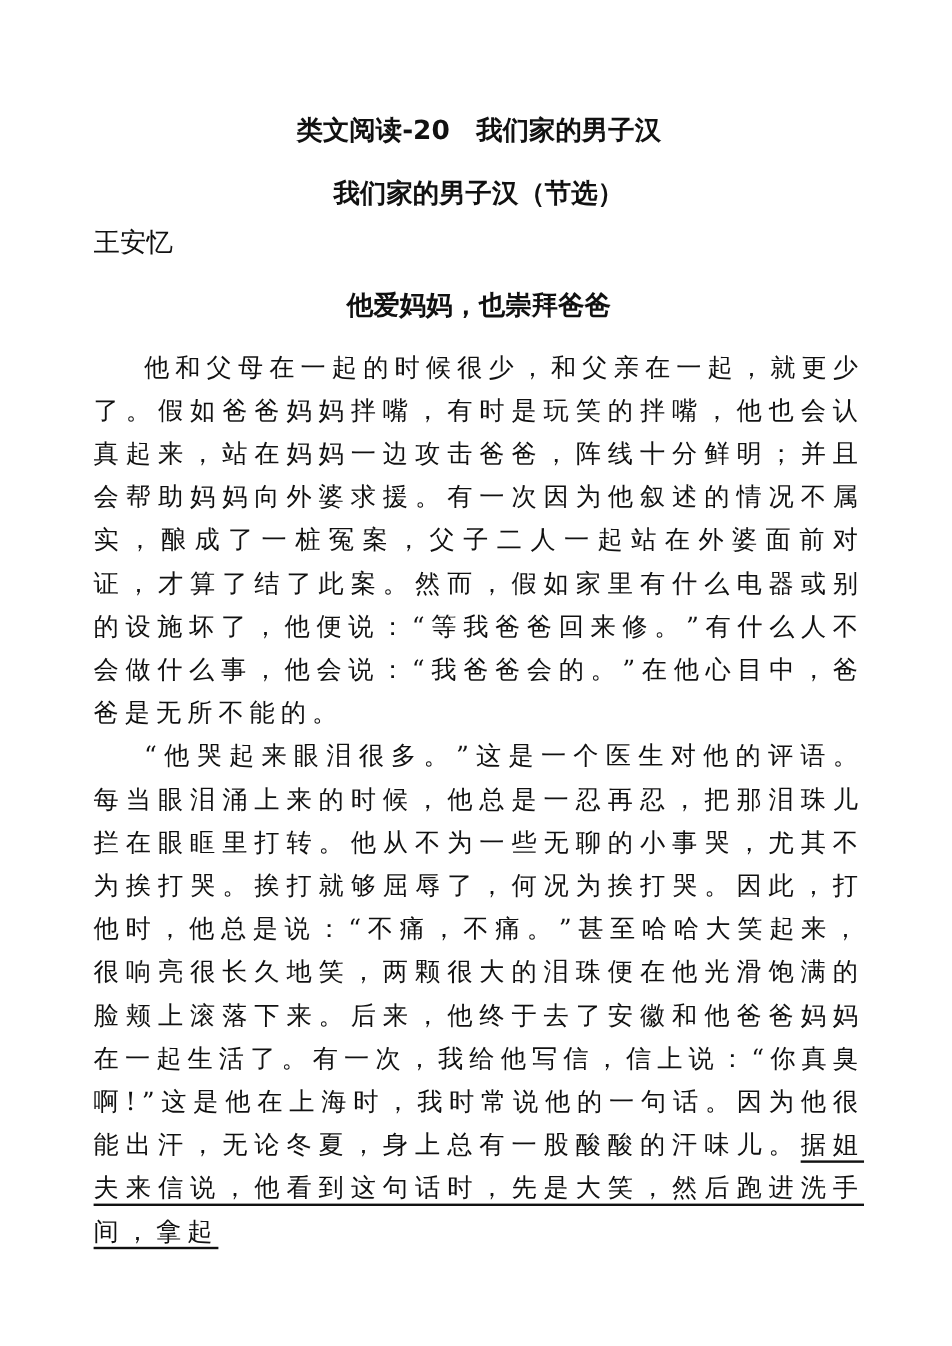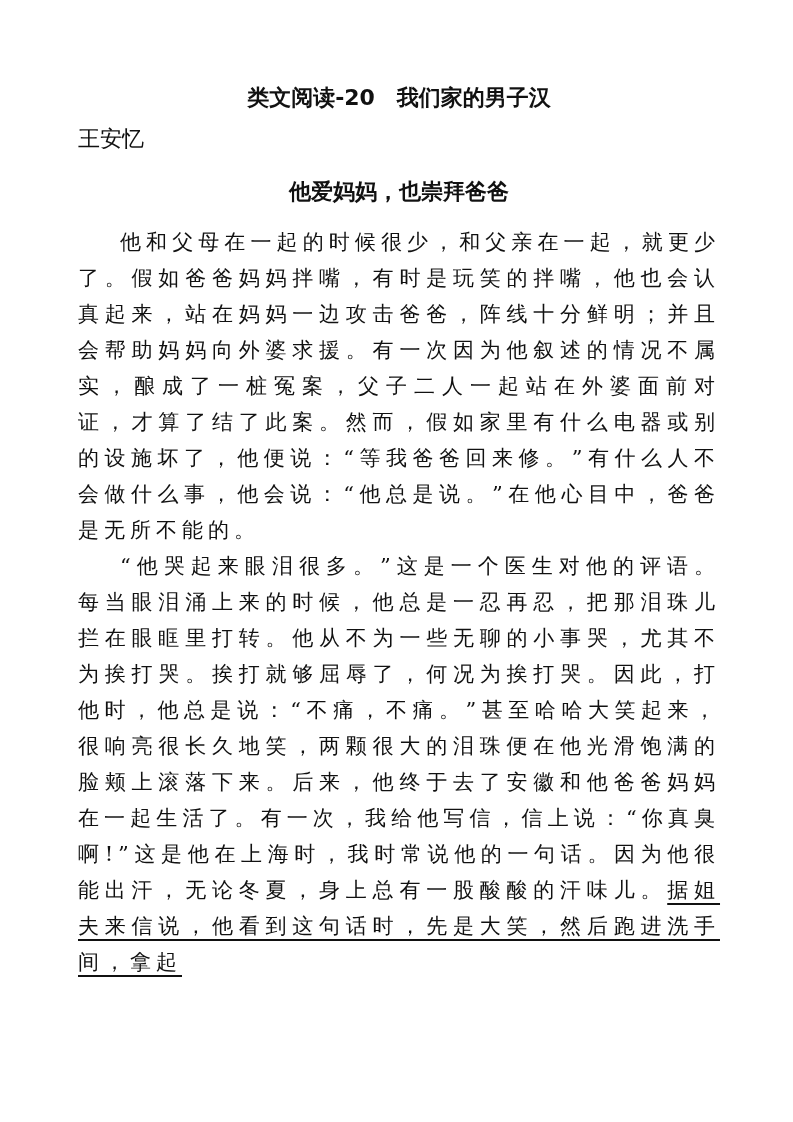--- a/index.html
+++ b/index.html
@@ -1,34 +1,35 @@
 <!DOCTYPE html>
 <html><head>
 <meta charset="utf-8">
 <style>
   html, body { margin: 0; padding: 0; background: #ffffff; }
   body { width: 793px; height: 1122px; position: relative; overflow: hidden;
          font-family: "DejaVu Serif", "Liberation Serif", serif; color: #111; }
   .page { position: absolute; left: 78px; top: 78px; width: 642px; }
   .title { text-align: center; font-family: "DejaVu Sans", sans-serif; font-weight: bold;
-           font-size: 22px; height: 40px; line-height: 40px; margin: 0; }
+           font-size: 22px; height: 40px; line-height: 40px; margin: 12px; }
   .subtitle { text-align: center; font-family: "DejaVu Sans", sans-serif; font-weight: bold;
            font-size: 22px; height: 40px; line-height: 40px; margin: 0; }
   .author { text-align: left; font-family: "DejaVu Sans", sans-serif; font-size: 22px;
            height: 42px; line-height: 42px; margin: 0; }
   .section { text-align: center; font-family: "DejaVu Sans", sans-serif; font-size: 22px;
            height: 40px; line-height: 40px; margin: 12px; }
   .para { font-size: 21px; line-height: 36px; margin: 0; text-align: justify;
           letter-spacing: 5px; text-indent: 2em; }
   .ul { text-decoration: underline; text-underline-offset: 6px; }
 </style>
 </head>
 <body>
 
 <div class="page">
   <h1 class="title">类文阅读-20　我们家的男子汉</h1>
+  <h2 class="subtitle">我们家的男子汉（节选）</h2>
   <div class="author">王安忆</div>
 
   <h3 class="section">他爱妈妈，也崇拜爸爸</h3>
-  <p class="para">他和父母在一起的时候很少，和父亲在一起，就更少了。假如爸爸妈妈拌嘴，有时是玩笑的拌嘴，他也会认真起来，站在妈妈一边攻击爸爸，阵线十分鲜明；并且会帮助妈妈向外婆求援。有一次因为他叙述的情况不属实，酿成了一桩冤案，父子二人一起站在外婆面前对证，才算了结了此案。然而，假如家里有什么电器或别的设施坏了，他便说：“等我爸爸回来修。”有什么人不会做什么事，他会说：“他总是说。”在他心目中，爸爸是无所不能的。</p>
+  <p class="para">他和父母在一起的时候很少，和父亲在一起，就更少了。假如爸爸妈妈拌嘴，有时是玩笑的拌嘴，他也会认真起来，站在妈妈一边攻击爸爸，阵线十分鲜明；并且会帮助妈妈向外婆求援。有一次因为他叙述的情况不属实，酿成了一桩冤案，父子二人一起站在外婆面前对证，才算了结了此案。然而，假如家里有什么电器或别的设施坏了，他便说：“等我爸爸回来修。”有什么人不会做什么事，他会说：“我爸爸会的。”在他心目中，爸爸是无所不能的。</p>
 
   <p class="para"><span>“他哭起来眼泪很多。”这是一个医生对他的评语。每当眼泪涌上来的时候，他总是一忍再忍，把那泪珠儿拦在眼眶里打转。他从不为一些无聊的小事哭，尤其不为挨打哭。挨打就够屈辱了，何况为挨打哭。因此，打他时，他总是说：“不痛，不痛。”甚至哈哈大笑起来，很响亮很长久地笑，两颗很大的泪珠便在他光滑饱满的脸颊上滚落下来。后来，他终于去了安徽和他爸爸妈妈在一起生活了。有一次，我给他写信，信上说：“你真臭啊!”这是他在上海时，我时常说他的一句话。因为他很能出汗，无论冬夏，身上总有一股酸酸的汗味儿。</span><span class="ul">据姐夫来信说，他看到这句话时，先是大笑，然后跑进洗手间，拿起</span></p>
 </div>
 
 </body></html>

